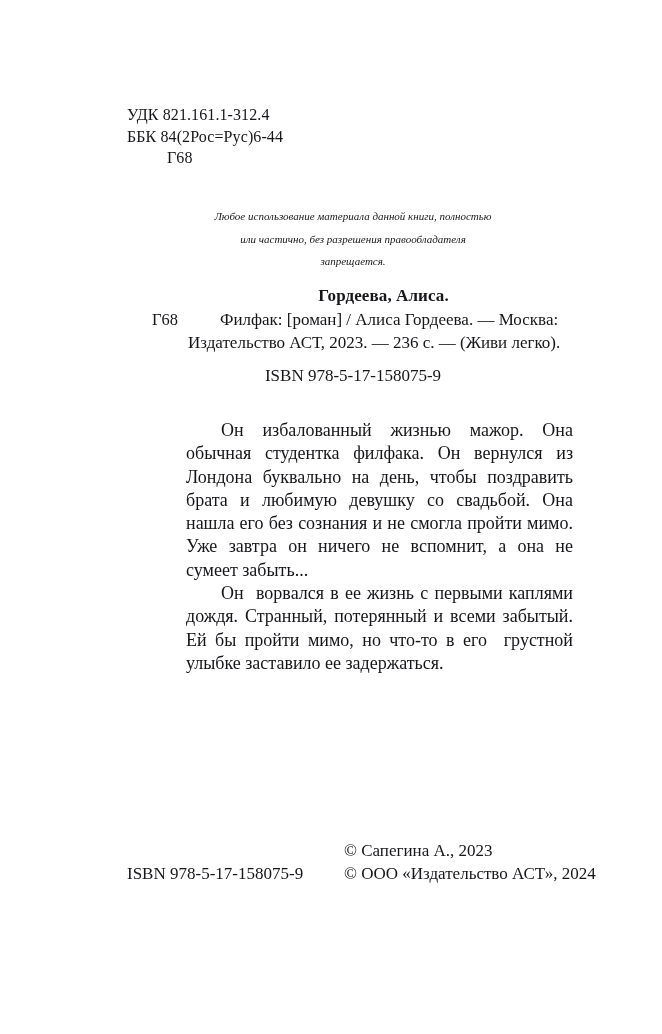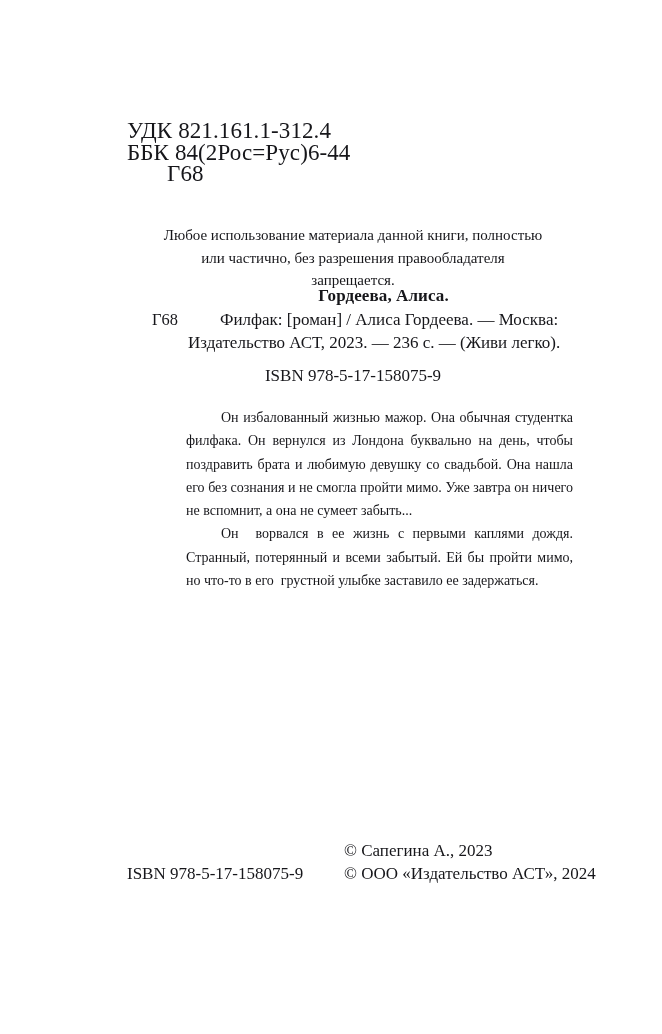--- a/index.html
+++ b/index.html
@@ -17,43 +17,43 @@
     color: #16161a;
     font-family: "Liberation Serif", "DejaVu Serif", serif;
     overflow: hidden;
     -webkit-font-smoothing: antialiased;
   }
 
   
   .codes {
     position: absolute;
     left: 127px;
-    top: 120px;
-    font-size: 23px;
+    top: 104px;
+    font-size: 16px;
     line-height: 21.5px;
     letter-spacing: 0.1px;
     white-space: nowrap;
   }
   .codes .code-line {
     display: block;
   }
   .codes .code-line.author-mark {
     padding-left: 40px;
   }
 
   
   .legal-notice {
     position: absolute;
     left: 131px;
     top: 205px;
     width: 444px;
-    font-size: 15px;
+    font-style: italic;
+    font-size: 11px;
     line-height: 22.6px;
     text-align: center;
-    margin-top: 19px;
   }
   .legal-notice .legal-line {
     display: block;
   }
 
   
   .biblio {
     position: absolute;
     left: 127px;
     top: 284px;
@@ -90,23 +90,23 @@
     width: 452px;
     text-align: center;
     font-size: 17px;
     line-height: 22px;
   }
 
   
   .blurb {
     position: absolute;
     left: 186px;
-    top: 406px;
+    top: 419px;
     width: 387px;
-    font-size: 14px;
+    font-size: 18px;
     line-height: 23.3px;
     text-align: justify;
     text-justify: inter-word;
   }
   .blurb p {
     margin: 0;
     text-indent: 35px;
     white-space: pre-wrap;
   }
 

